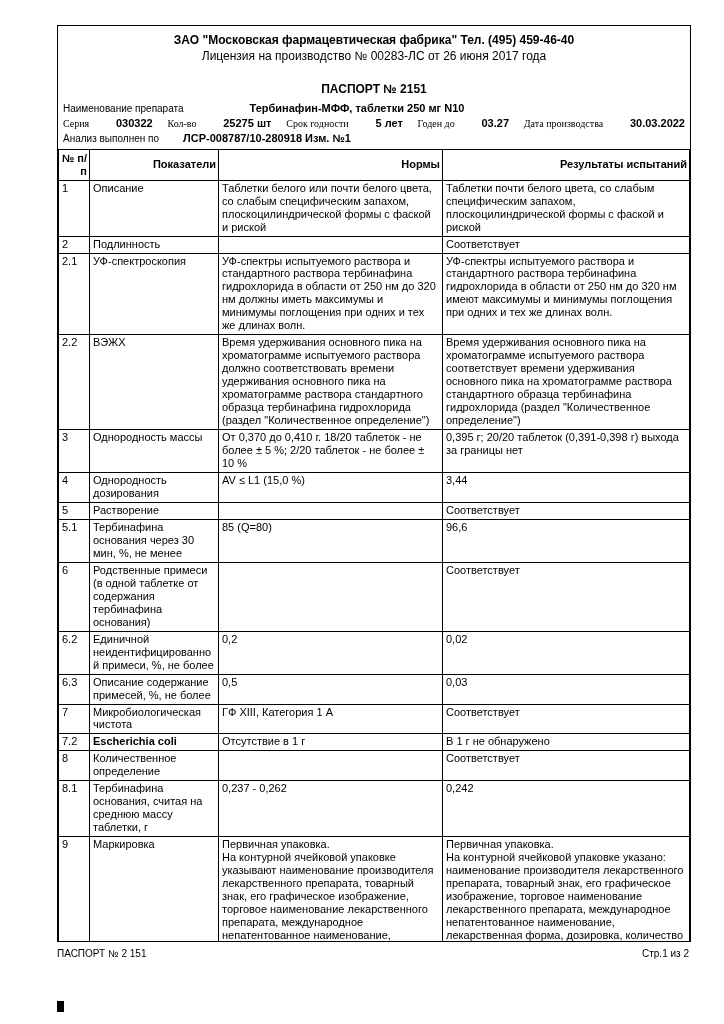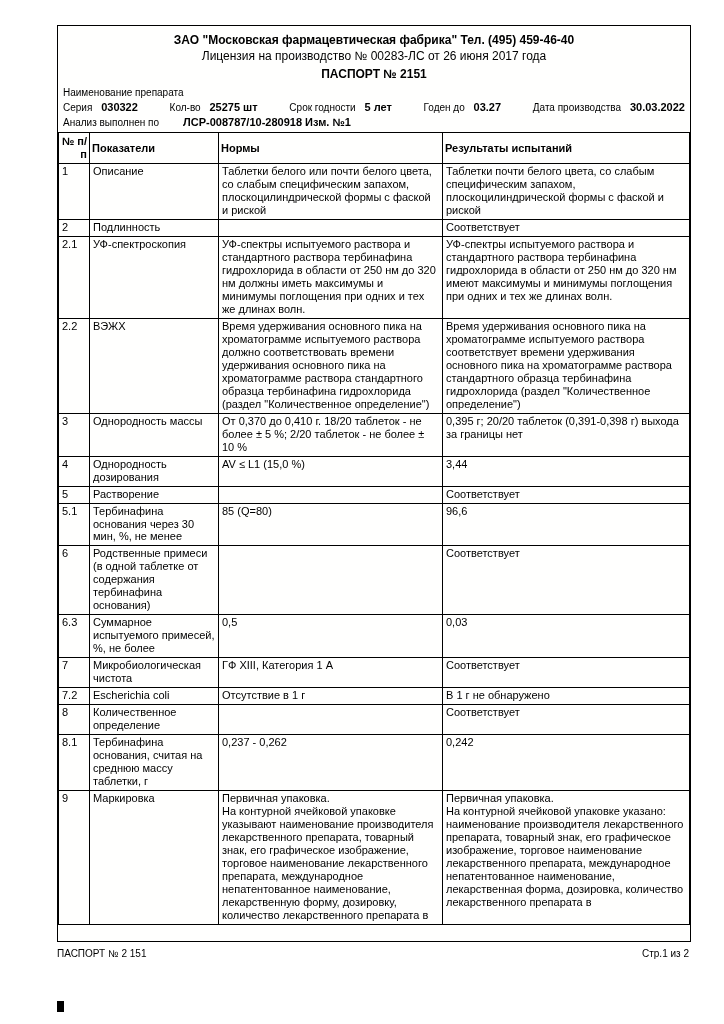--- a/index.html
+++ b/index.html
@@ -18,54 +18,54 @@
     width:634px; height:917px;
     border:1px solid #000;
     background:#fffffe;
     display:flex; flex-direction:column;
     overflow:hidden;
   }
   .doc-header { padding:6px 4px 2px 4px; }
   .c { text-align:center; }
   .b { font-weight:bold; }
   .fs12 { font-size:12px; line-height:1.35; }
-  .mt { margin-top:2px; margin-bottom:3px; }
+  .mt { margin-top:17px; margin-bottom:3px; }
   .meta-line {
     display:flex; align-items:baseline;
     font-size:10px; line-height:1.4;
     padding:0 1px;
   }
   .meta-line .val { font-size:11px; }
   .name-line .lbl { margin-right:66px; }
   .spread { justify-content:space-between; }
-  .pair .lbl { margin-right:6px; }
+  .pair .lbl { margin-right:24px;font-family:Liberation Serif, serif; }
   .analysis-line .lbl { margin-right:24px; }
   .table-wrap { flex:1; overflow:hidden; }
   table {
     width:100%;
     border-collapse:collapse;
     table-layout:fixed;
     font-size:11px;
     line-height:1.18;
   }
   th, td {
     border:1px solid #000;
     padding:1px 3px 2px 3px;
     vertical-align:top;
     word-wrap:break-word;
   }
   th {
     font-weight:bold;
-    text-align:left;
+    text-align:right;
     vertical-align:middle;
     padding:2px 2px;
   }
   th:first-child { text-align:right; vertical-align:top; }
   td { white-space:pre-line; }
-  td.b { font-weight:normal; }
+  td.b { font-weight:bold; }
   .doc-footer {
     position:absolute;
     left:57px; top:948px;
     width:634px;
     font-size:10px;
   }
   .doc-footer .pg {
     position:absolute;
     right:2px; top:0;
   }
@@ -81,20 +81,21 @@
 
 <div class="doc-frame">
 
   <div class="doc-header">
     <div class="c b fs12">ЗАО "Московская фармацевтическая фабрика" Тел. (495) 459-46-40</div>
     <div class="c fs12">Лицензия на производство № 00283-ЛС от 26 июня 2017 года</div>
     <div class="c b fs12 mt">ПАСПОРТ № 2151</div>
 
     <div class="meta-line name-line">
       <span class="lbl">Наименование препарата</span>
+      <span class="b val">Тербинафин-МФФ, таблетки 250 мг N10</span>
     </div>
 
     <div class="meta-line spread">
       <span class="pair">
         <span class="lbl">Серия</span>
         <span class="b val">030322</span>
       </span>
       <span class="pair">
         <span class="lbl">Кол-во</span>
         <span class="b val">25275 шт</span>
@@ -184,22 +185,28 @@
             <td>85 (Q=80)</td>
             <td>96,6</td>
           </tr>
           <tr>
             <td>6</td>
             <td>Родственные примеси (в одной таблетке от содержания тербинафина основания)</td>
             <td></td>
             <td>Соответствует</td>
           </tr>
           <tr>
+            <td>6.2</td>
+            <td>Единичной неидентифицированной примеси, %, не более</td>
+            <td>0,2</td>
+            <td>0,02</td>
+          </tr>
+          <tr>
             <td>6.3</td>
-            <td>Суммарное испытуемого примесей, %, не более</td>
+            <td>Описание содержание примесей, %, не более</td>
             <td>0,5</td>
             <td>0,03</td>
           </tr>
           <tr>
             <td>7</td>
             <td>Микробиологическая чистота</td>
             <td>ГФ XIII, Категория 1 А</td>
             <td>Соответствует</td>
           </tr>
           <tr>

